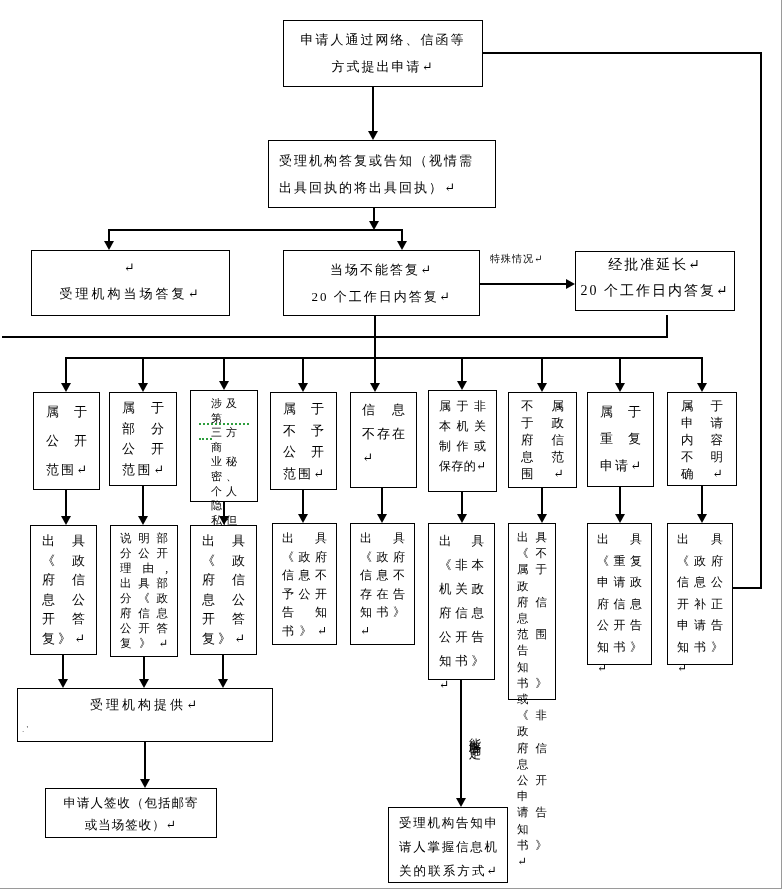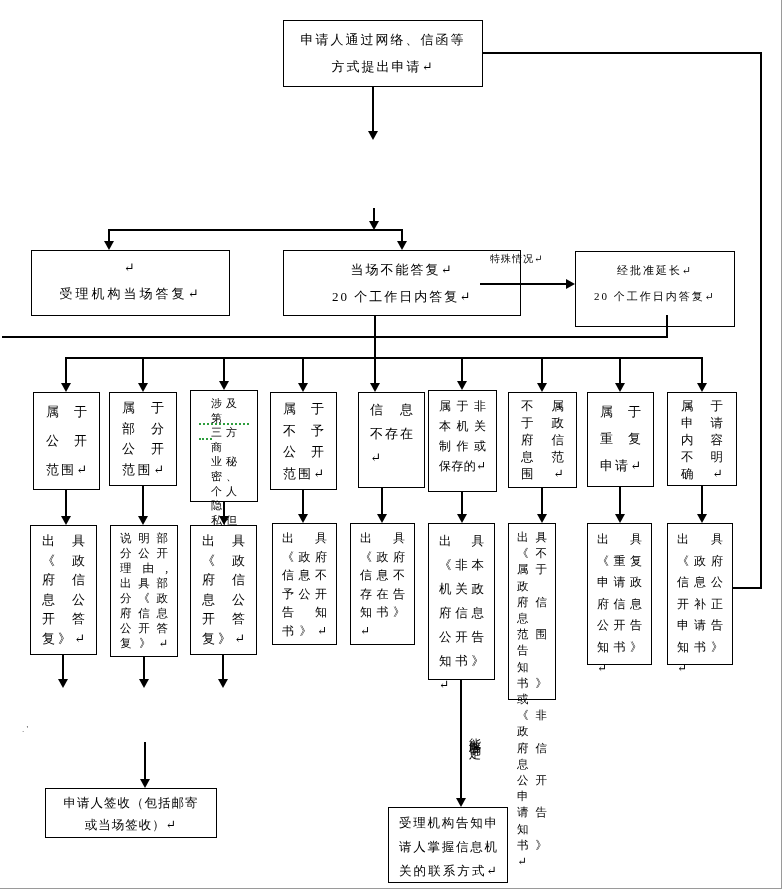--- a/index.html
+++ b/index.html
@@ -23,28 +23,30 @@
   .vert{writing-mode:vertical-rl;letter-spacing:3px;}
 </style>
 </head>
 <body>
 
 <div class="page">
 
   <div class="box ctr" style="left:283px;top:20px;width:200px;height:67px;font-size:13px;letter-spacing:2px;line-height:27px;padding-top:5px;">申请人通过网络、信函等
 方式提出申请↵</div>
 
+  <div class="box lft" style="left:268px;top:140px;width:228px;height:68px;font-size:13px;letter-spacing:2px;line-height:27px;padding:6px 0 0 10px;">受理机构答复或告知（视情需
+出具回执的将出具回执）↵</div>
 
   <div class="box ctr" style="left:31px;top:250px;width:199px;height:66px;font-size:13px;letter-spacing:3px;line-height:26px;padding-top:4px;">↵
 受理机构当场答复↵</div>
 
-  <div class="box ctr" style="left:283px;top:250px;width:238px;height:66px;font-size:13px;letter-spacing:2px;line-height:27px;padding-top:5px;">当场不能答复↵
+  <div class="box ctr" style="left:283px;top:250px;width:197px;height:66px;font-size:13px;letter-spacing:2px;line-height:27px;padding-top:5px;">当场不能答复↵
 20 个工作日内答复↵</div>
 
-  <div class="box ctr" style="left:575px;top:251px;width:160px;height:76px;font-size:11px;letter-spacing:2px;line-height:26px;padding-top:5px;">经批准延长↵
+  <div class="box ctr" style="left:575px;top:251px;width:160px;height:60px;font-size:14px;letter-spacing:2px;line-height:26px;">经批准延长↵
 20 个工作日内答复↵</div>
 
   <div class="lbl" style="left:490px;top:252px;width:84px;font-size:10px;letter-spacing:1px;">特殊情况↵</div>
 
   <div class="box jc" style="left:33px;top:392px;width:67px;height:98px;font-size:13px;line-height:29px;padding:4px 12px 0;">属于
 公开
 范围↵</div>
   <div class="box jc" style="left:109px;top:392px;width:68px;height:94px;font-size:13px;line-height:20.5px;padding:5px 12px 0;">属于
 部分
 公开
@@ -55,21 +57,21 @@
 个人隐
 私,但规
 定予以
 公开的↵</div>
   <div class="squig" style="left:199px;top:421px;width:50px;"></div>
   <div class="squig" style="left:199px;top:436px;width:13px;"></div>
   <div class="box jc" style="left:270px;top:392px;width:67px;height:98px;font-size:13px;line-height:21.5px;padding:5px 12px 0;">属于
 不予
 公开
 范围↵</div>
-  <div class="box jc" style="left:350px;top:392px;width:67px;height:96px;font-size:13px;line-height:24px;padding:5px 11px 0;margin-left:8px;">信息
+  <div class="box jc" style="left:350px;top:392px;width:67px;height:96px;font-size:13px;line-height:24px;padding:5px 11px 0;">信息
 不存在↵</div>
   <div class="box jc" style="left:428px;top:390px;width:69px;height:102px;font-size:12px;line-height:20px;padding:5px 10px 0;">属于非
 本机关
 制作或
 保存的↵</div>
   <div class="box jc" style="left:508px;top:392px;width:69px;height:96px;font-size:12.5px;line-height:17px;padding:5px 12px 0;">不属
 于政
 府信
 息范
 围↵</div>
@@ -135,20 +137,21 @@
 府信息
 公开告
 知书》↵</div>
   <div class="box jc" style="left:667px;top:523px;width:66px;height:142px;font-size:12px;line-height:21.5px;padding:5px 9px 0;">出具
 《政府
 信息公
 开补正
 申请告
 知书》↵</div>
 
+  <div class="box ctr" style="left:17px;top:688px;width:256px;height:54px;font-size:13px;letter-spacing:3px;line-height:20px;padding-top:6px;">受理机构提供↵</div>
   <div class="lbl" style="left:22px;top:724px;font-size:9px;color:#555;">. '</div>
 
   <div class="box ctr" style="left:45px;top:788px;width:172px;height:50px;font-size:12.5px;letter-spacing:1px;line-height:22px;padding-top:3px;">申请人签收（包括邮寄
 或当场签收）↵</div>
 
   <div class="box jc" style="left:388px;top:807px;width:120px;height:76px;font-size:12.5px;line-height:24px;padding:3px 10px 0;">受理机构告知申
 请人掌握信息机
 关的联系方式↵</div>
 
   <div class="lbl vert" style="left:466px;top:728px;height:80px;font-size:12px;">能够确定↵</div>

